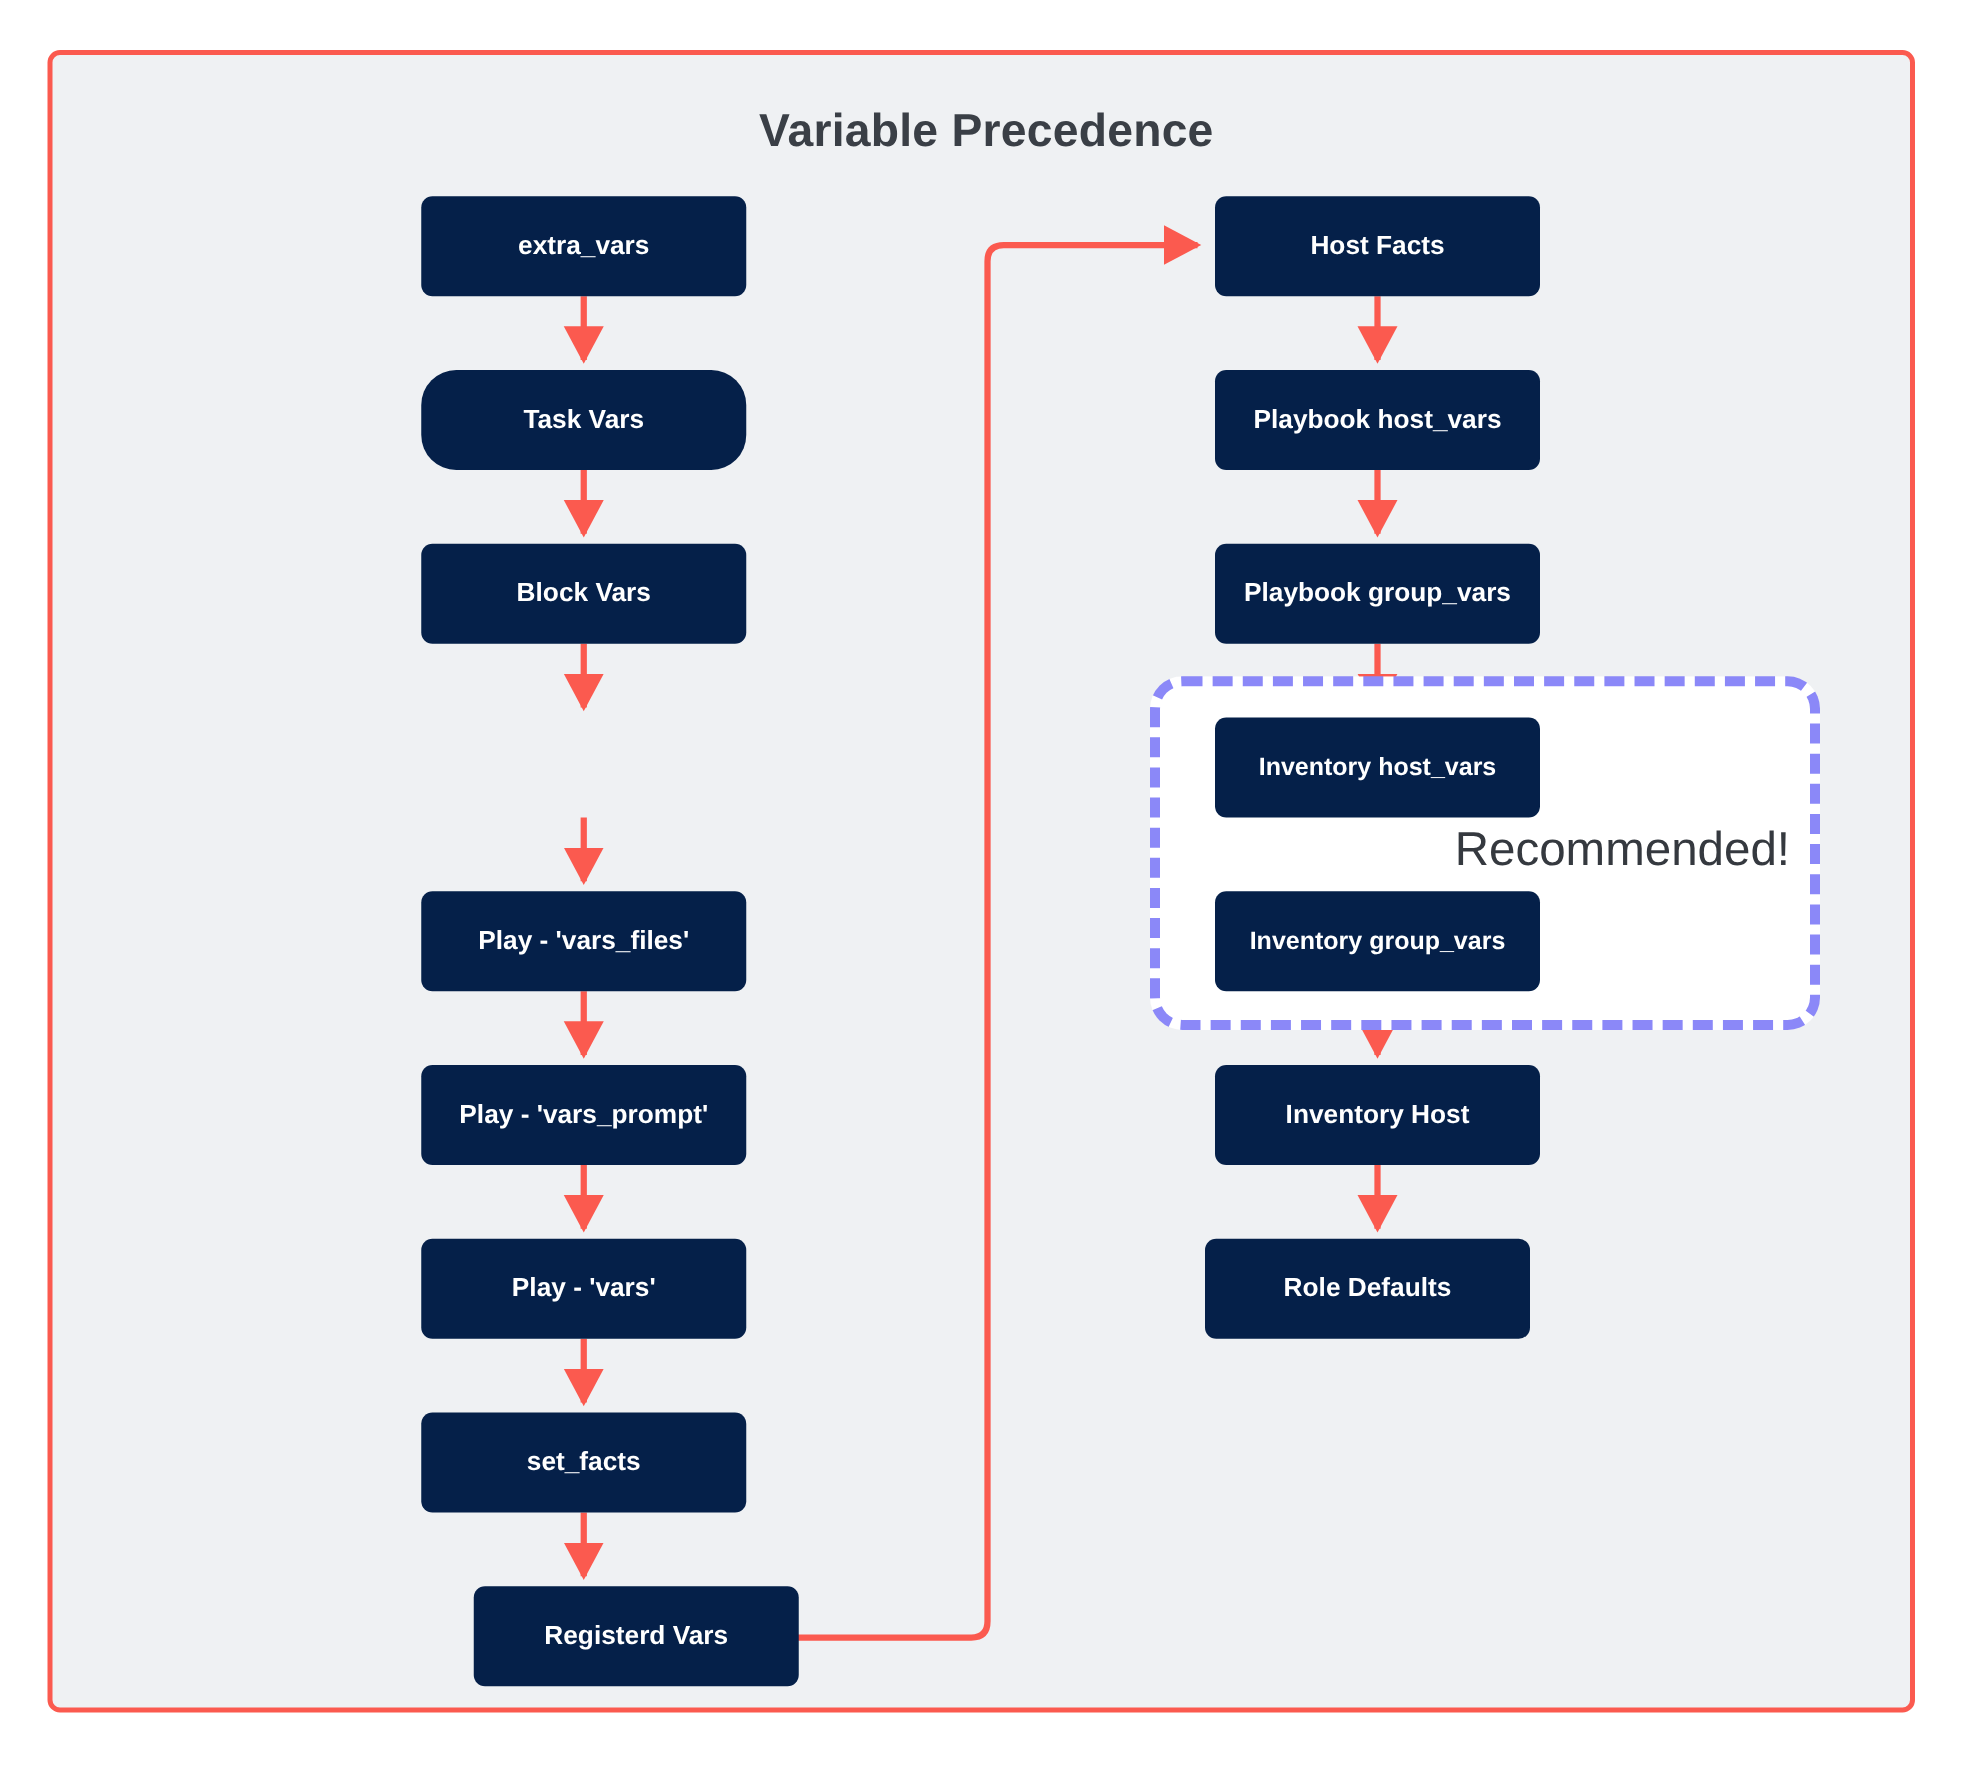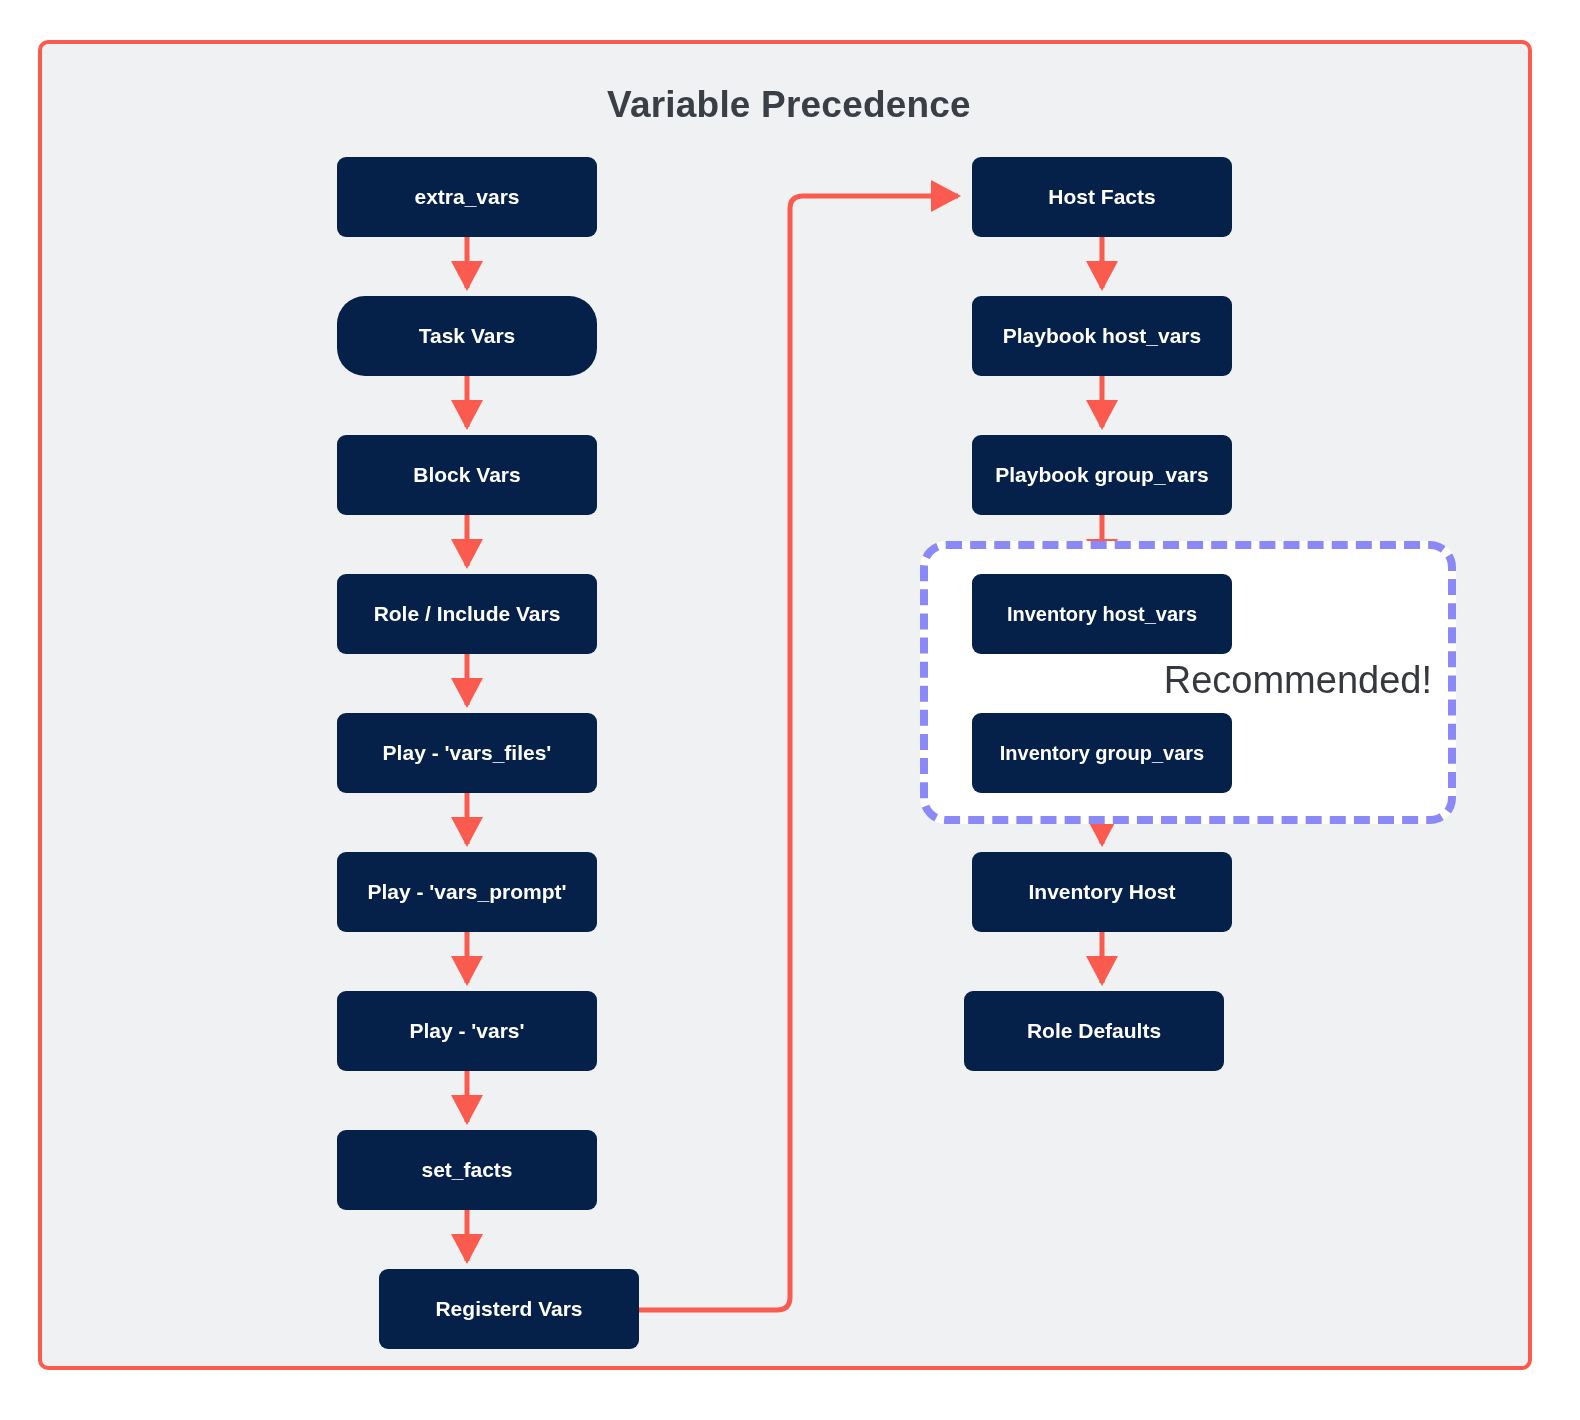--- a/index.html
+++ b/index.html
@@ -144,23 +144,20 @@
 
   <div class="node" style="left:337px; top:157px;">
     <span class="node-label">extra_vars</span>
   </div>
   <div class="node" style="left:337px; top:296px;border-radius:28px;">
     <span class="node-label">Task Vars</span>
   </div>
   <div class="node" style="left:337px; top:435px;">
     <span class="node-label">Block Vars</span>
   </div>
-  <div class="node" style="left:337px; top:574px;">
-    <span class="node-label">Role / Include Vars</span>
-  </div>
   <div class="node" style="left:337px; top:852px;">
     <span class="node-label">Play - 'vars_prompt'</span>
   </div>
   <div class="node" style="left:337px; top:713px;">
     <span class="node-label">Play - 'vars_files'</span>
   </div>
   <div class="node" style="left:337px; top:991px;">
     <span class="node-label">Play - 'vars'</span>
   </div>
   <div class="node" style="left:337px; top:1130px;">

